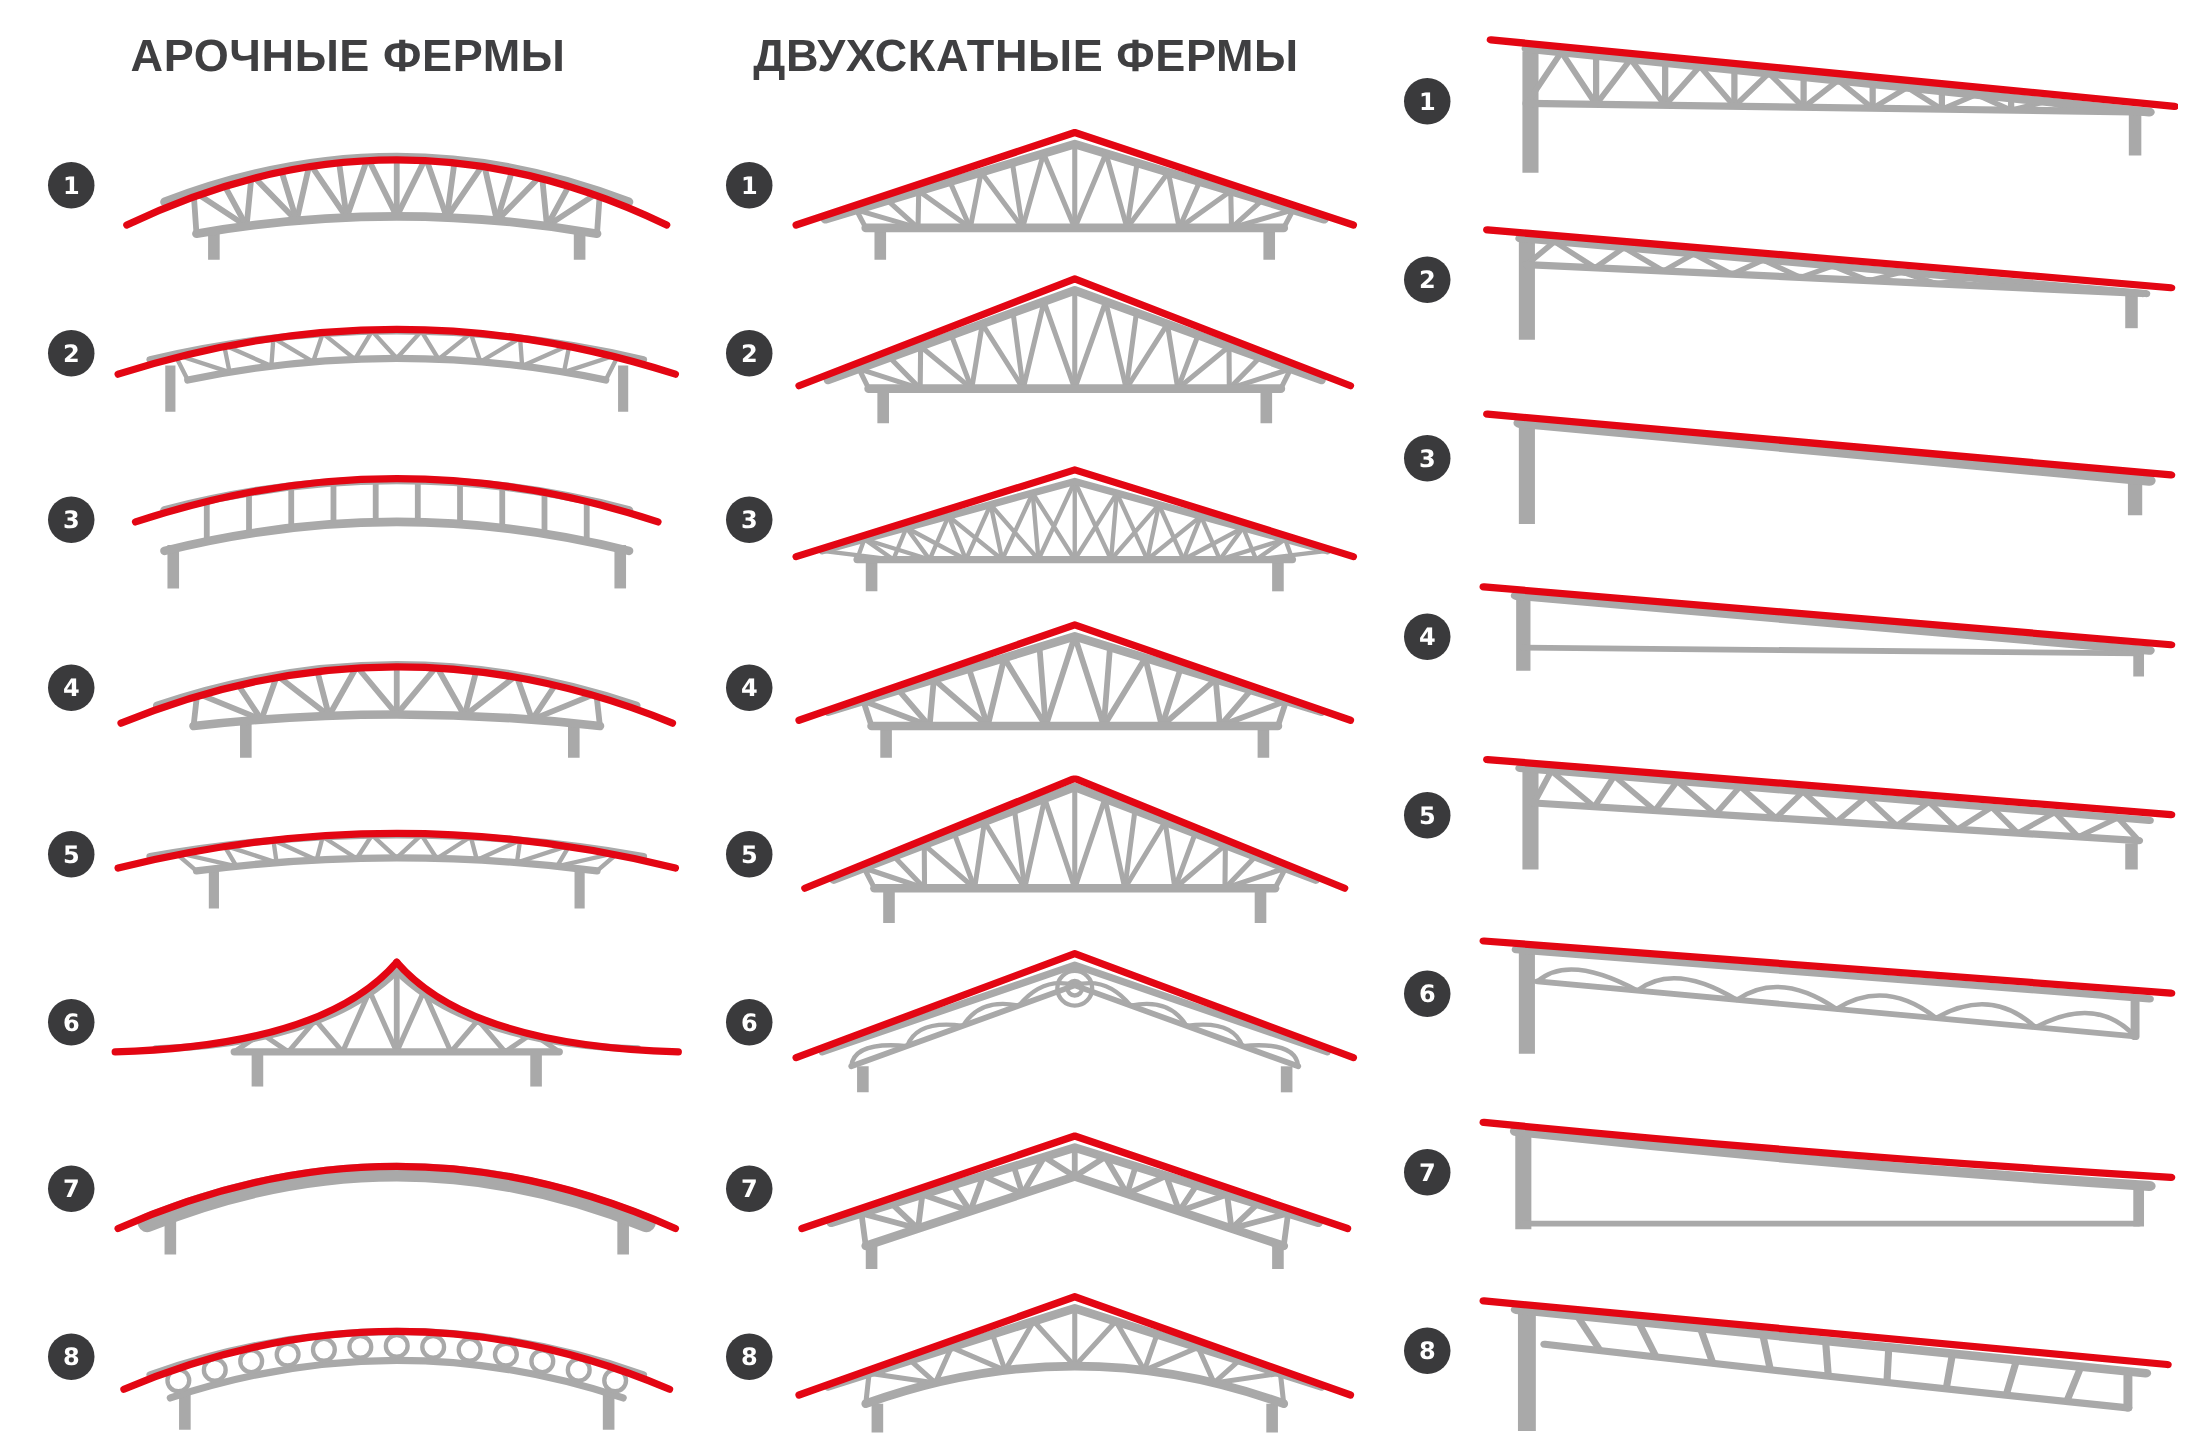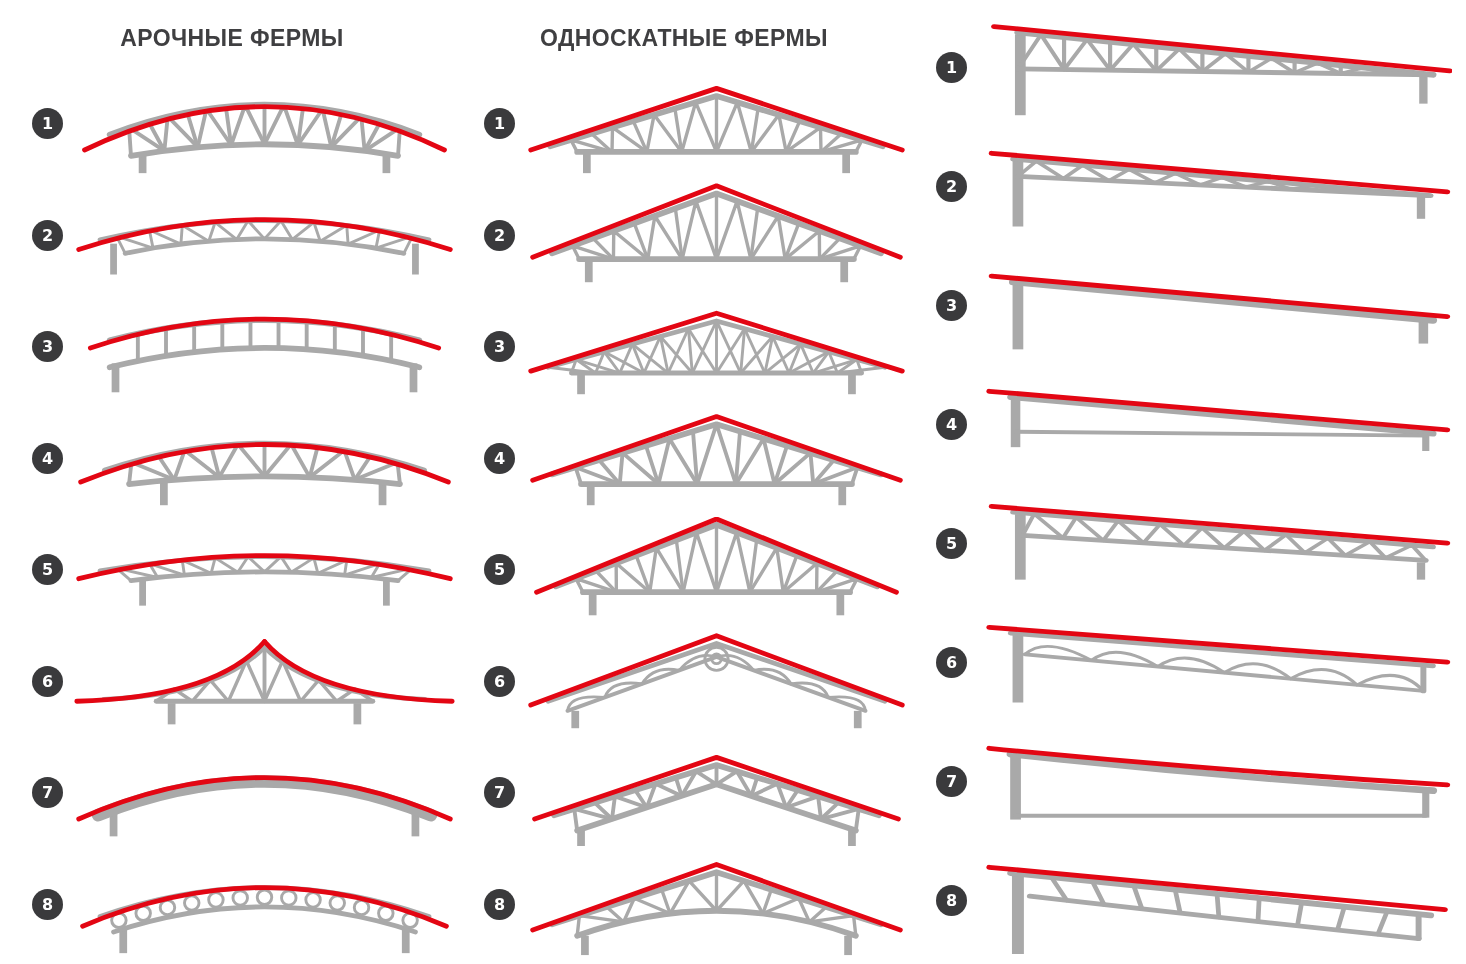--- a/index.html
+++ b/index.html
@@ -1,19 +1,19 @@
 <!DOCTYPE html>
 <html style="--badge: #3a3a3c; --badge-text: #ffffff; --title: #3f3f41;"><head>
 <meta charset="utf-8">
 <style>
   * { margin:0; padding:0; box-sizing:border-box; }
   html,body { width:1466px; height:964px; background:#ffffff; font-family:"Liberation Sans", sans-serif; overflow:hidden; }
   .page { display:grid; grid-template-columns:452px 452px 1fr; width:100%; height:100%; padding:8px 14px 4px 6px; }
   .col { display:flex; flex-direction:column; min-width:0; }
-  .col-title { height:60px; display:flex; align-items:center; justify-content:center; font-weight:bold; font-size:23px; color:var(--title,#3f3f41); letter-spacing:.4px; }
+  .col-title { height:60px; display:flex; align-items:center; justify-content:center; font-weight:bold; font-size:30px; color:var(--title,#3f3f41); letter-spacing:.4px; }
   .rows { flex:1; display:flex; flex-direction:column; }
   .row { flex:1; display:flex; align-items:center; gap:8px; padding-left:26px; min-height:0; }
   .badge { width:31px; height:31px; min-width:31px; border-radius:50%; background:var(--badge,#3a3a3c); color:var(--badge-text,#fff); display:flex; align-items:center; justify-content:center; font-size:16px; font-weight:bold; font-family:"DejaVu Sans", sans-serif; }
   svg.truss { flex:1; height:106px; width:100%; }
 </style>
 </head>
 <body>
 
 <div class="page">
 
@@ -139,21 +139,21 @@
             <circle cx="300.3" cy="58.6" r="7.5" fill="none" stroke="#a9a9a9" stroke-width="3"></circle>
             <circle cx="325.4" cy="64.6" r="7.5" fill="none" stroke="#a9a9a9" stroke-width="3"></circle>
             <circle cx="350.5" cy="71.9" r="7.5" fill="none" stroke="#a9a9a9" stroke-width="3"></circle>
             <path d="M12 78Q200 -2 388 78" fill="none" stroke="#e30613" stroke-width="5" stroke-linecap="round" stroke-linejoin="round"></path>
           </svg>
       </div>
     </div>
   </section>
 
   <section class="col">
-    <div class="col-title">ОДНОСКАТНЫЕ ФЕРМЫ</div>
+    <div class="col-title">ДВУХСКАТНЫЕ ФЕРМЫ</div>
     <div class="rows">
       <div class="row">
         <span class="badge">1</span>
         <svg class="truss" viewBox="0 0 400 110" preserveAspectRatio="none">
             <path d="M66 84L66 106" fill="none" stroke="#a9a9a9" stroke-width="8" stroke-linecap="butt" stroke-linejoin="round"></path>
             <path d="M334 84L334 106" fill="none" stroke="#a9a9a9" stroke-width="8" stroke-linecap="butt" stroke-linejoin="round"></path>
             <path d="M56.0 84.0L49.5 71.5L92.0 84.0L92.5 58.5L128.0 84.0L135.5 45.5L164.0 84.0L178.5 32.5L200.0 84.0L221.5 32.5L236.0 84.0L264.5 45.5L272.0 84.0L307.5 58.5L308.0 84.0L350.5 71.5L344.0 84.0" fill="none" stroke="#a9a9a9" stroke-width="3.5" stroke-linecap="round" stroke-linejoin="round"></path>
             <path d="M71.0 65.0L92.0 84.0" fill="none" stroke="#a9a9a9" stroke-width="3.5" stroke-linecap="round" stroke-linejoin="round"></path>
             <path d="M114.0 52.0L128.0 84.0" fill="none" stroke="#a9a9a9" stroke-width="3.5" stroke-linecap="round" stroke-linejoin="round"></path>
             <path d="M157.0 39.0L164.0 84.0" fill="none" stroke="#a9a9a9" stroke-width="3.5" stroke-linecap="round" stroke-linejoin="round"></path>

